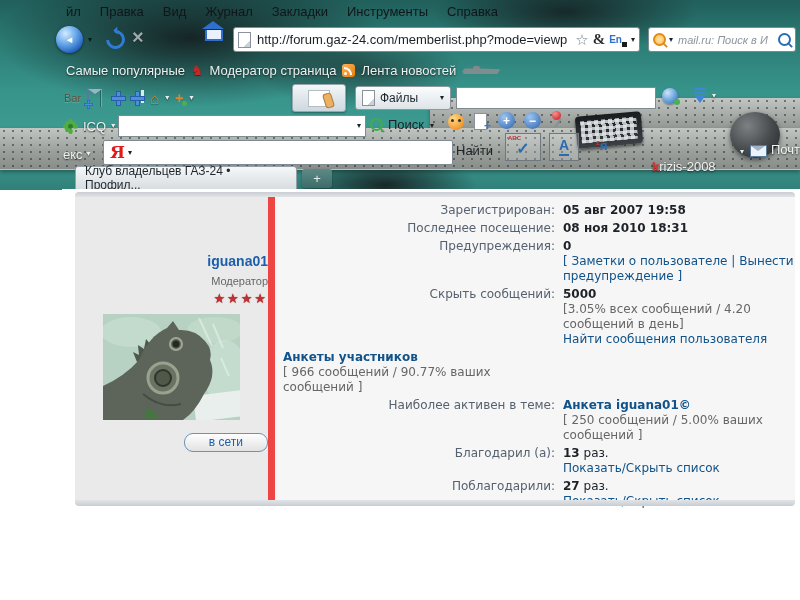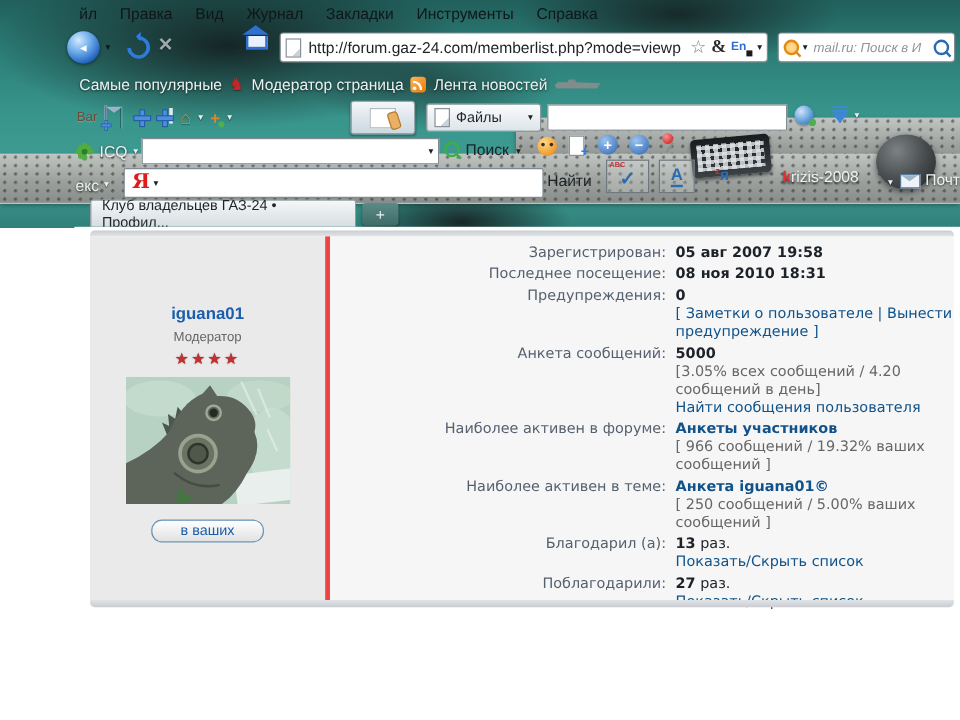--- a/index.html
+++ b/index.html
@@ -128,38 +128,38 @@
   .naiti{position:absolute;left:456px;top:143px;font-size:13px;color:#1c2126;}
   .boxic{position:absolute;top:133px;height:28px;border:1px solid #6f787e;background:rgba(235,238,240,.25);
     display:flex;align-items:center;justify-content:center;box-sizing:border-box;}
   .spell{left:505px;width:36px;}
   .spell .abc{position:absolute;left:2px;top:1px;font-size:6px;color:#c23333;font-weight:bold;}
   .spell .chk{font-size:16px;font-weight:bold;color:#2b6cb0;margin-top:3px;}
   .transl{left:549px;width:30px;}
   .transl .ta{font-size:14px;font-weight:bold;color:#2b6cb0;border-bottom:2px solid #2b6cb0;line-height:1.1;}
   .translit{position:absolute;left:596px;top:138px;font-size:13px;font-weight:bold;color:#2b6cb0;}
   .translit .sup{font-size:8px;color:#c23333;vertical-align:super;}
-  .account{position:absolute;left:652px;top:140px;font-size:13px;color:#eef3f2;text-shadow:0 1px 2px rgba(0,0,0,.65);display:inline-block;}
+  .account{position:absolute;left:652px;top:159px;font-size:13px;color:#eef3f2;text-shadow:0 1px 2px rgba(0,0,0,.65);display:inline-block;}
   .account::first-letter{color:#e03030;font-weight:bold;}
   .acc-dd{position:absolute;left:740px;top:148px;}
   .env-abs{position:absolute;left:750px;top:145px;}
   .pochta{position:absolute;left:771px;top:142px;font-size:13px;color:#eef3f2;text-shadow:0 1px 2px rgba(0,0,0,.65);}
   
   .flower{width:15px;height:15px;flex:none;}
   
   .tab{position:absolute;left:75px;top:166px;width:222px;height:23px;background:linear-gradient(180deg,#f5f7f8,#d8dde1);
     border:1px solid #94a0a6;border-bottom:none;border-radius:3px 3px 0 0;display:flex;align-items:center;
     padding:0 9px;box-sizing:border-box;font-size:12px;color:#1d262c;}
   .newtab{position:absolute;left:302px;top:169px;width:30px;height:19px;background:linear-gradient(180deg,#5d8a86,#3d6c68);
     border-radius:3px;color:#e4edec;display:flex;align-items:center;justify-content:center;font-size:13px;box-shadow:0 1px 2px rgba(0,0,0,.35);}
   
   .page{position:absolute;left:62px;top:189px;width:738px;height:368px;background:#fff;}
   .panel-top{position:absolute;left:75px;top:192px;width:720px;height:5px;background:linear-gradient(180deg,#c9cdd1,#e1e4e7);border-radius:4px 4px 0 0;}
   .panel{position:absolute;left:75px;top:197px;width:720px;height:303px;display:flex;box-sizing:border-box;}
-  .cell-l{width:203px;background:#eaeaea;border-right:4px solid #ef4444;box-sizing:border-box;text-align:center;padding-top:56px;}
+  .cell-l{width:203px;background:#eaeaea;border-right:7px solid #ef4444;box-sizing:border-box;text-align:right;padding-top:56px;}
   .cell-r{flex:1;background:#f6f6f6;padding:6px 0 0 8px;box-sizing:border-box;}
   .panel-bottom{position:absolute;left:75px;top:500px;width:720px;height:6px;background:linear-gradient(180deg,#e1e4e7,#c9cdd1);border-radius:0 0 4px 4px;}
   .username{font-size:14px;font-weight:bold;color:#1c5eac;}
   .rank{font-size:11px;color:#666;margin-top:6px;}
   .stars{font-size:13px;color:#c23131;letter-spacing:2px;margin-top:4px;text-shadow:0 0 1px #7a1212;}
   .avatar{margin:8px auto 0;width:137px;height:106px;display:block;}
   .online-btn{display:inline-block;margin-top:13px;padding:1px 24px 2px;border:1px solid #6a93b8;border-radius:9px;
     background:linear-gradient(180deg,#fefefe,#e2e2e2);font-size:12px;color:#1c5eac;}
   .details{padding-top:0;font-family:"DejaVu Sans",sans-serif;font-size:12px;line-height:15px;}
   .prow{display:flex;margin-bottom:3px;}
@@ -324,52 +324,51 @@
         <path d="M18 98 q10 -15 24 -11 q-9 13 -24 11" fill="#3e7a39"></path>
         <path d="M34 48 l-4 -10 6 3 -1 -10 6 4 2 -10 5 6 3 -9 5 7 5 -8 3 8 6 -6 1 9 6 -4 0 8 z" fill="#4f574d"></path>
         <path d="M0 106 L0 72 Q22 62 36 46 Q46 22 64 14 L70 7 L76 16 Q92 15 102 27 Q110 36 107 46 Q114 62 101 80 Q92 98 80 106 Z" fill="#5d655b"></path>
         <path d="M40 80 q18 15 38 10" stroke="#454c42" stroke-width="2" fill="none"></path>
         <circle cx="73" cy="30" r="6" fill="none" stroke="#9fa894" stroke-width="2"></circle>
         <circle cx="73" cy="30" r="3.5" fill="#26291f"></circle>
         <circle cx="60" cy="64" r="15" fill="#6a7263" stroke="#99a18f" stroke-width="3"></circle>
         <circle cx="60" cy="64" r="8" fill="#50584a" stroke="#2f352b" stroke-width="2"></circle>
         <path d="M44 92 q6 8 14 10 l-16 4 z" fill="#3e7a39" opacity=".8"></path>
       </svg>
-      <div><span class="online-btn">в ваших</span></div>
+      <div><span class="online-btn">в сети</span></div>
     </div>
     <div class="cell-r">
       <div class="details">
         <div class="prow">
           <div class="plabel">Зарегистрирован:</div>
           <div class="pvalue"><span class="pbold">05 авг 2007 19:58</span></div>
         </div>
         <div class="prow">
           <div class="plabel">Последнее посещение:</div>
           <div class="pvalue"><span class="pbold">08 ноя 2010 18:31</span></div>
         </div>
         <div class="prow">
           <div class="plabel">Предупреждения:</div>
           <div class="pvalue">
             <span class="pbold">0</span>
             <div class="plinkline"><span>[ </span><a class="plink">Заметки о пользователе</a><span> | </span><a class="plink">Вынести предупреждение</a><span> ]</span></div>
           </div>
         </div>
         <div class="prow">
-          <div class="plabel">Анкета сообщений:</div>
+          <div class="plabel">Скрыть сообщений:</div>
           <div class="pvalue">
             <span class="pbold">5000</span>
             <div class="pnote">[3.05% всех сообщений / 4.20 сообщений в день]</div>
             <div><a class="plink">Найти сообщения пользователя</a></div>
           </div>
         </div>
         <div class="prow">
-          <div class="plabel">Наиболее активен в форуме:</div>
           <div class="pvalue">
             <a class="pval-link">Анкеты участников</a>
-            <div class="pnote">[ 966 сообщений / 19.32% ваших сообщений ]</div>
+            <div class="pnote">[ 966 сообщений / 90.77% ваших сообщений ]</div>
           </div>
         </div>
         <div class="prow">
           <div class="plabel">Наиболее активен в теме:</div>
           <div class="pvalue">
             <a class="pval-link">Анкета iguana01©</a>
             <div class="pnote">[ 250 сообщений / 5.00% ваших сообщений ]</div>
           </div>
         </div>
         <div class="prow">

